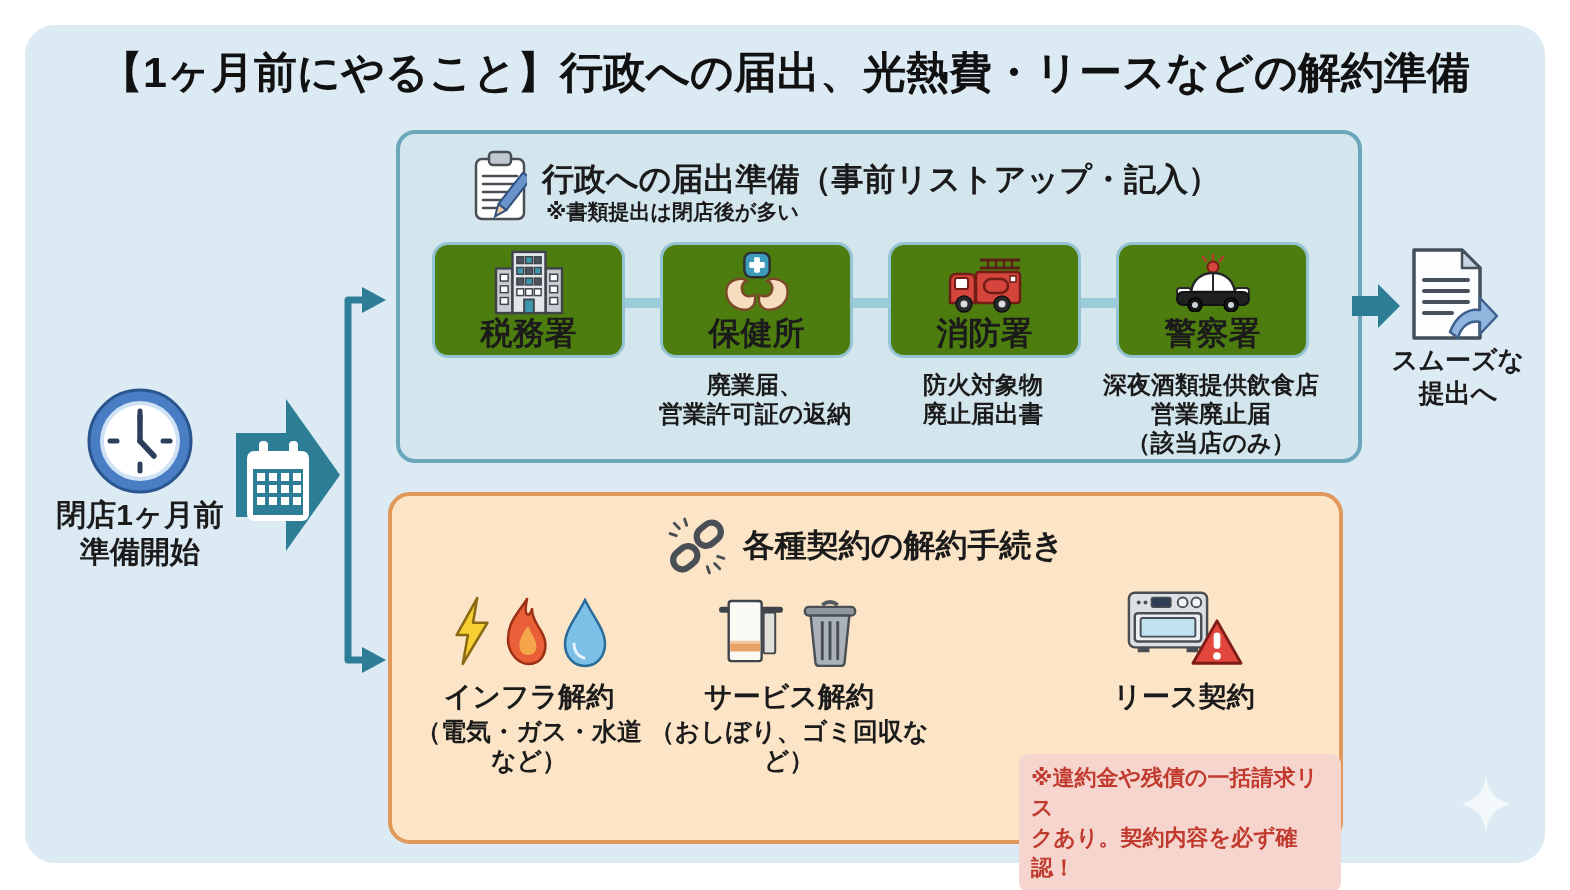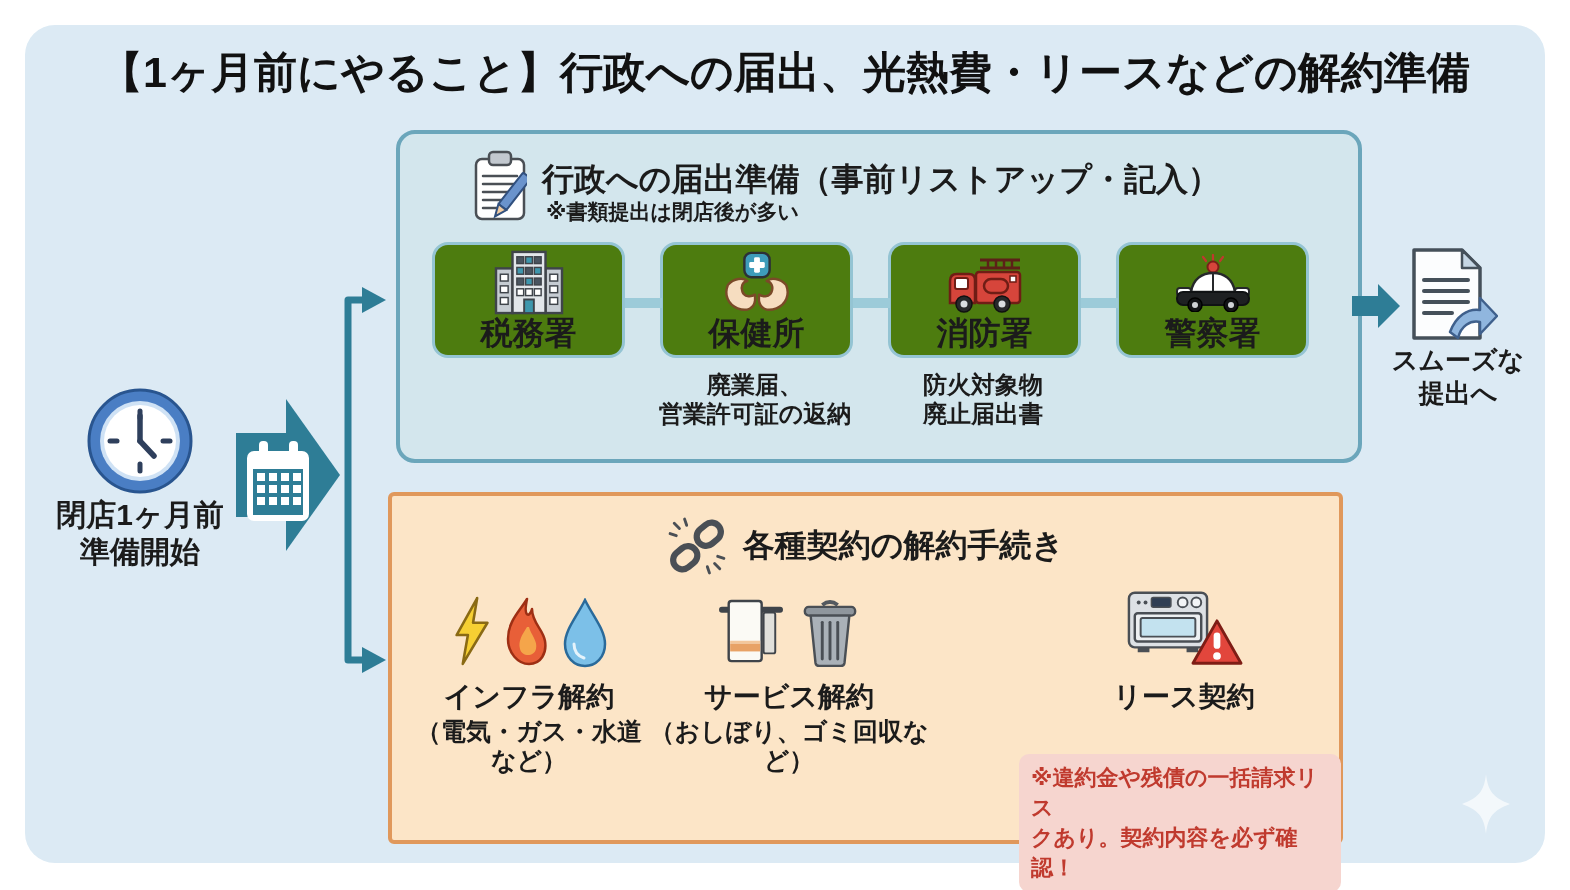--- a/index.html
+++ b/index.html
@@ -19,21 +19,21 @@
   .office{position:absolute;top:108px;width:193px;}
   .office-box{width:193px;height:116px;background:#4d7c0f;border:3px solid #94c4d3;border-radius:16px;box-sizing:border-box;
     display:flex;flex-direction:column;align-items:center;justify-content:flex-end;padding-bottom:4px;}
   .office-icon{flex:1;display:flex;align-items:center;justify-content:center;padding-top:6px;}
   .office-name{font-size:32px;font-weight:700;line-height:36px;}
   .office-desc{width:244px;margin-left:-27px;margin-top:12px;text-align:center;font-size:24px;line-height:29px;font-weight:700;}
   .connector{position:absolute;top:164px;width:37px;height:10px;background:#9ccbd9;}
   
   .outcome-label{left:1390px;top:344px;width:136px;text-align:center;font-size:26px;line-height:33px;font-weight:700;}
   
-  .contracts-box{left:388px;top:492px;width:955px;height:352px;background:#fce5c7;border:4px solid #e0985b;border-radius:6px;box-sizing:border-box;}
+  .contracts-box{left:388px;top:492px;width:955px;height:352px;background:#fce5c7;border:4px solid #e0985b;border-radius:22px;box-sizing:border-box;}
   .contracts-header{position:absolute;left:0;top:20px;width:100%;display:flex;align-items:center;justify-content:center;gap:16px;}
   .contracts-heading{font-size:32px;font-weight:700;}
   .citem{position:absolute;top:86px;text-align:center;}
   .citem-icons{display:flex;align-items:flex-end;justify-content:center;gap:8px;height:86px;}
   .citem-label{margin-top:12px;font-size:28px;font-weight:700;line-height:34px;}
   .citem-sub{margin-top:3px;font-size:25px;font-weight:700;line-height:29px;}
   .lease-icons{position:relative;width:116px;height:86px;margin:0 auto;}
   .warning-note{left:627px;top:258px;width:322px;background:#f6d5cf;border-radius:10px;padding:9px 12px;box-sizing:border-box;
     font-size:22px;line-height:30px;font-weight:700;color:#c03a2e;text-align:left;}
   svg{display:block;}
@@ -220,20 +220,23 @@
             <rect x="61" y="34" width="14" height="8" rx="3" fill="#ffffff" stroke="#26282a" stroke-width="2"></rect>
             <rect x="3" y="38" width="72" height="13" rx="6" fill="#1e2022" stroke="#101214" stroke-width="2"></rect>
             <circle cx="21" cy="51" r="7" fill="#121416" stroke="#000000" stroke-width="1.5"></circle>
               <circle cx="21" cy="51" r="3" fill="#cfd3d6"></circle>
             <circle cx="57" cy="51" r="7" fill="#121416" stroke="#000000" stroke-width="1.5"></circle>
               <circle cx="57" cy="51" r="3" fill="#cfd3d6"></circle>
           </svg>
         </span>
         <div class="office-name">警察署</div>
       </div>
+      <div class="office-desc pre">深夜酒類提供飲食店
+営業廃止届
+（該当店のみ）</div>
     </div>
 
     <div class="connector" style="left:225px;"></div>
     <div class="connector" style="left:453px;"></div>
     <div class="connector" style="left:681px;"></div>
   </section>
 
   <span class="abs" style="left:1350px;top:281px;">
     <svg width="52" height="50" viewBox="0 0 52 50">
       <polygon points="2,15 28,15 28,3 50,25 28,47 28,35 2,35" fill="#2e7d96"></polygon>

